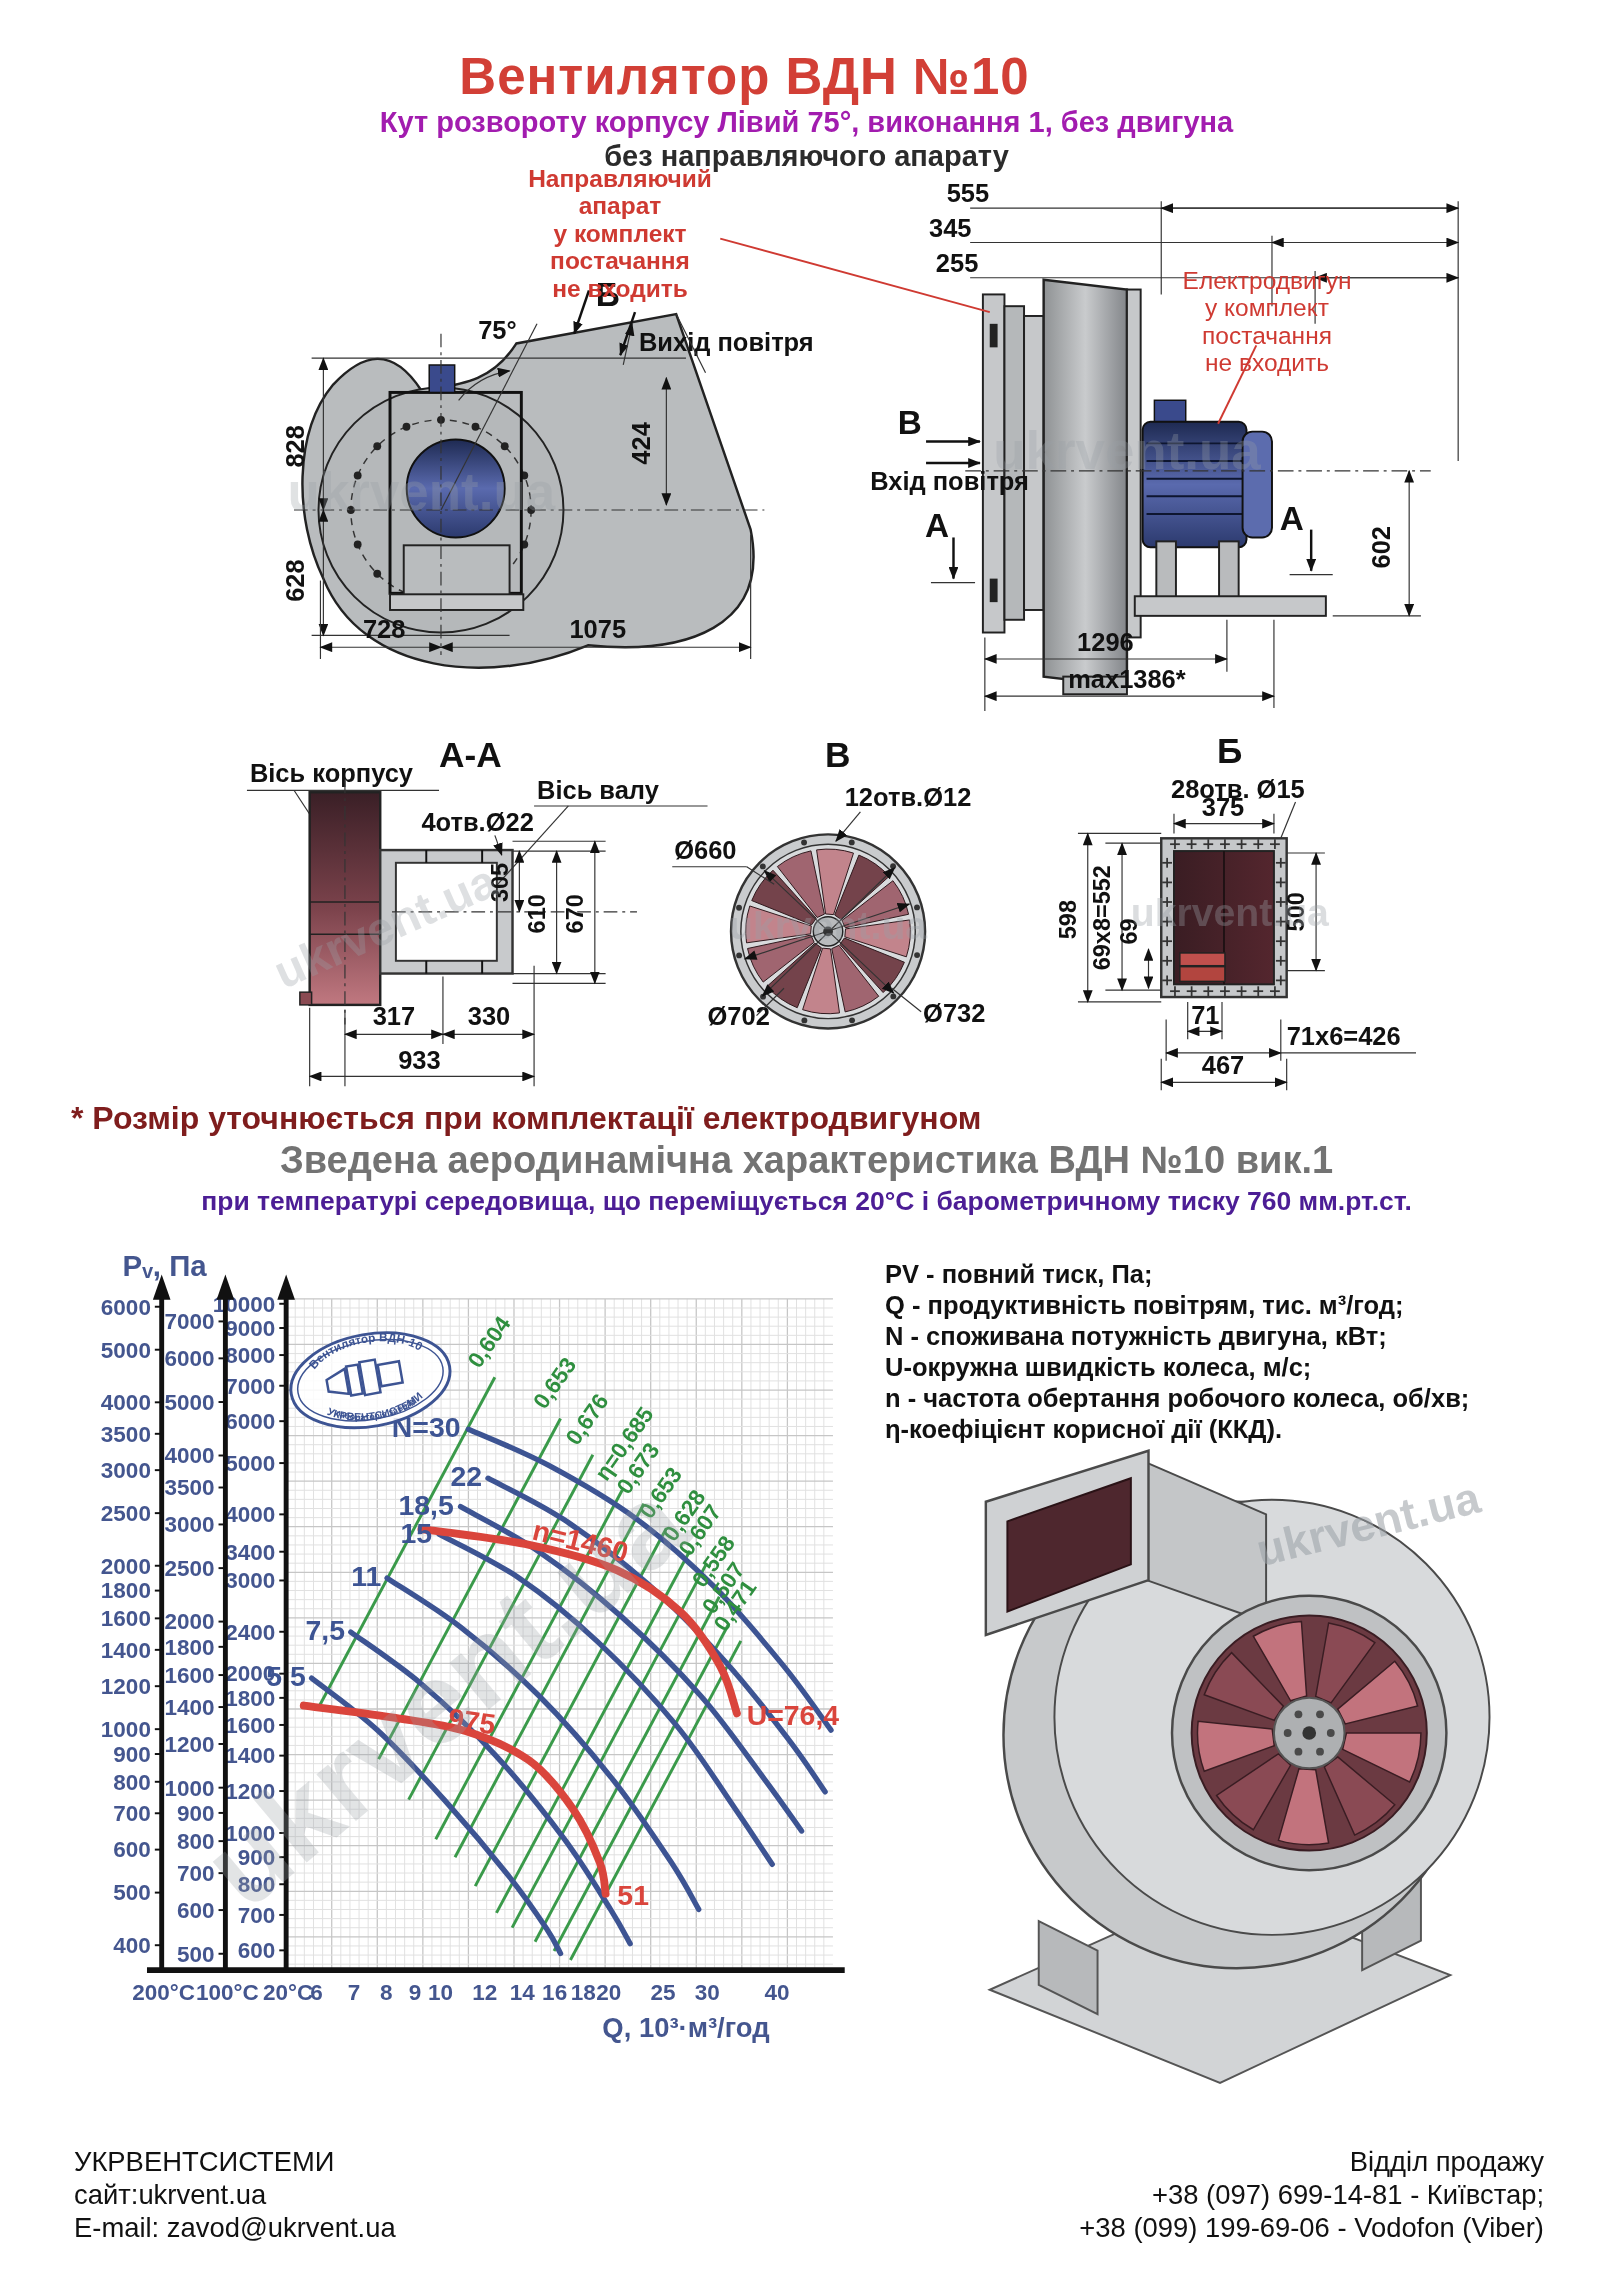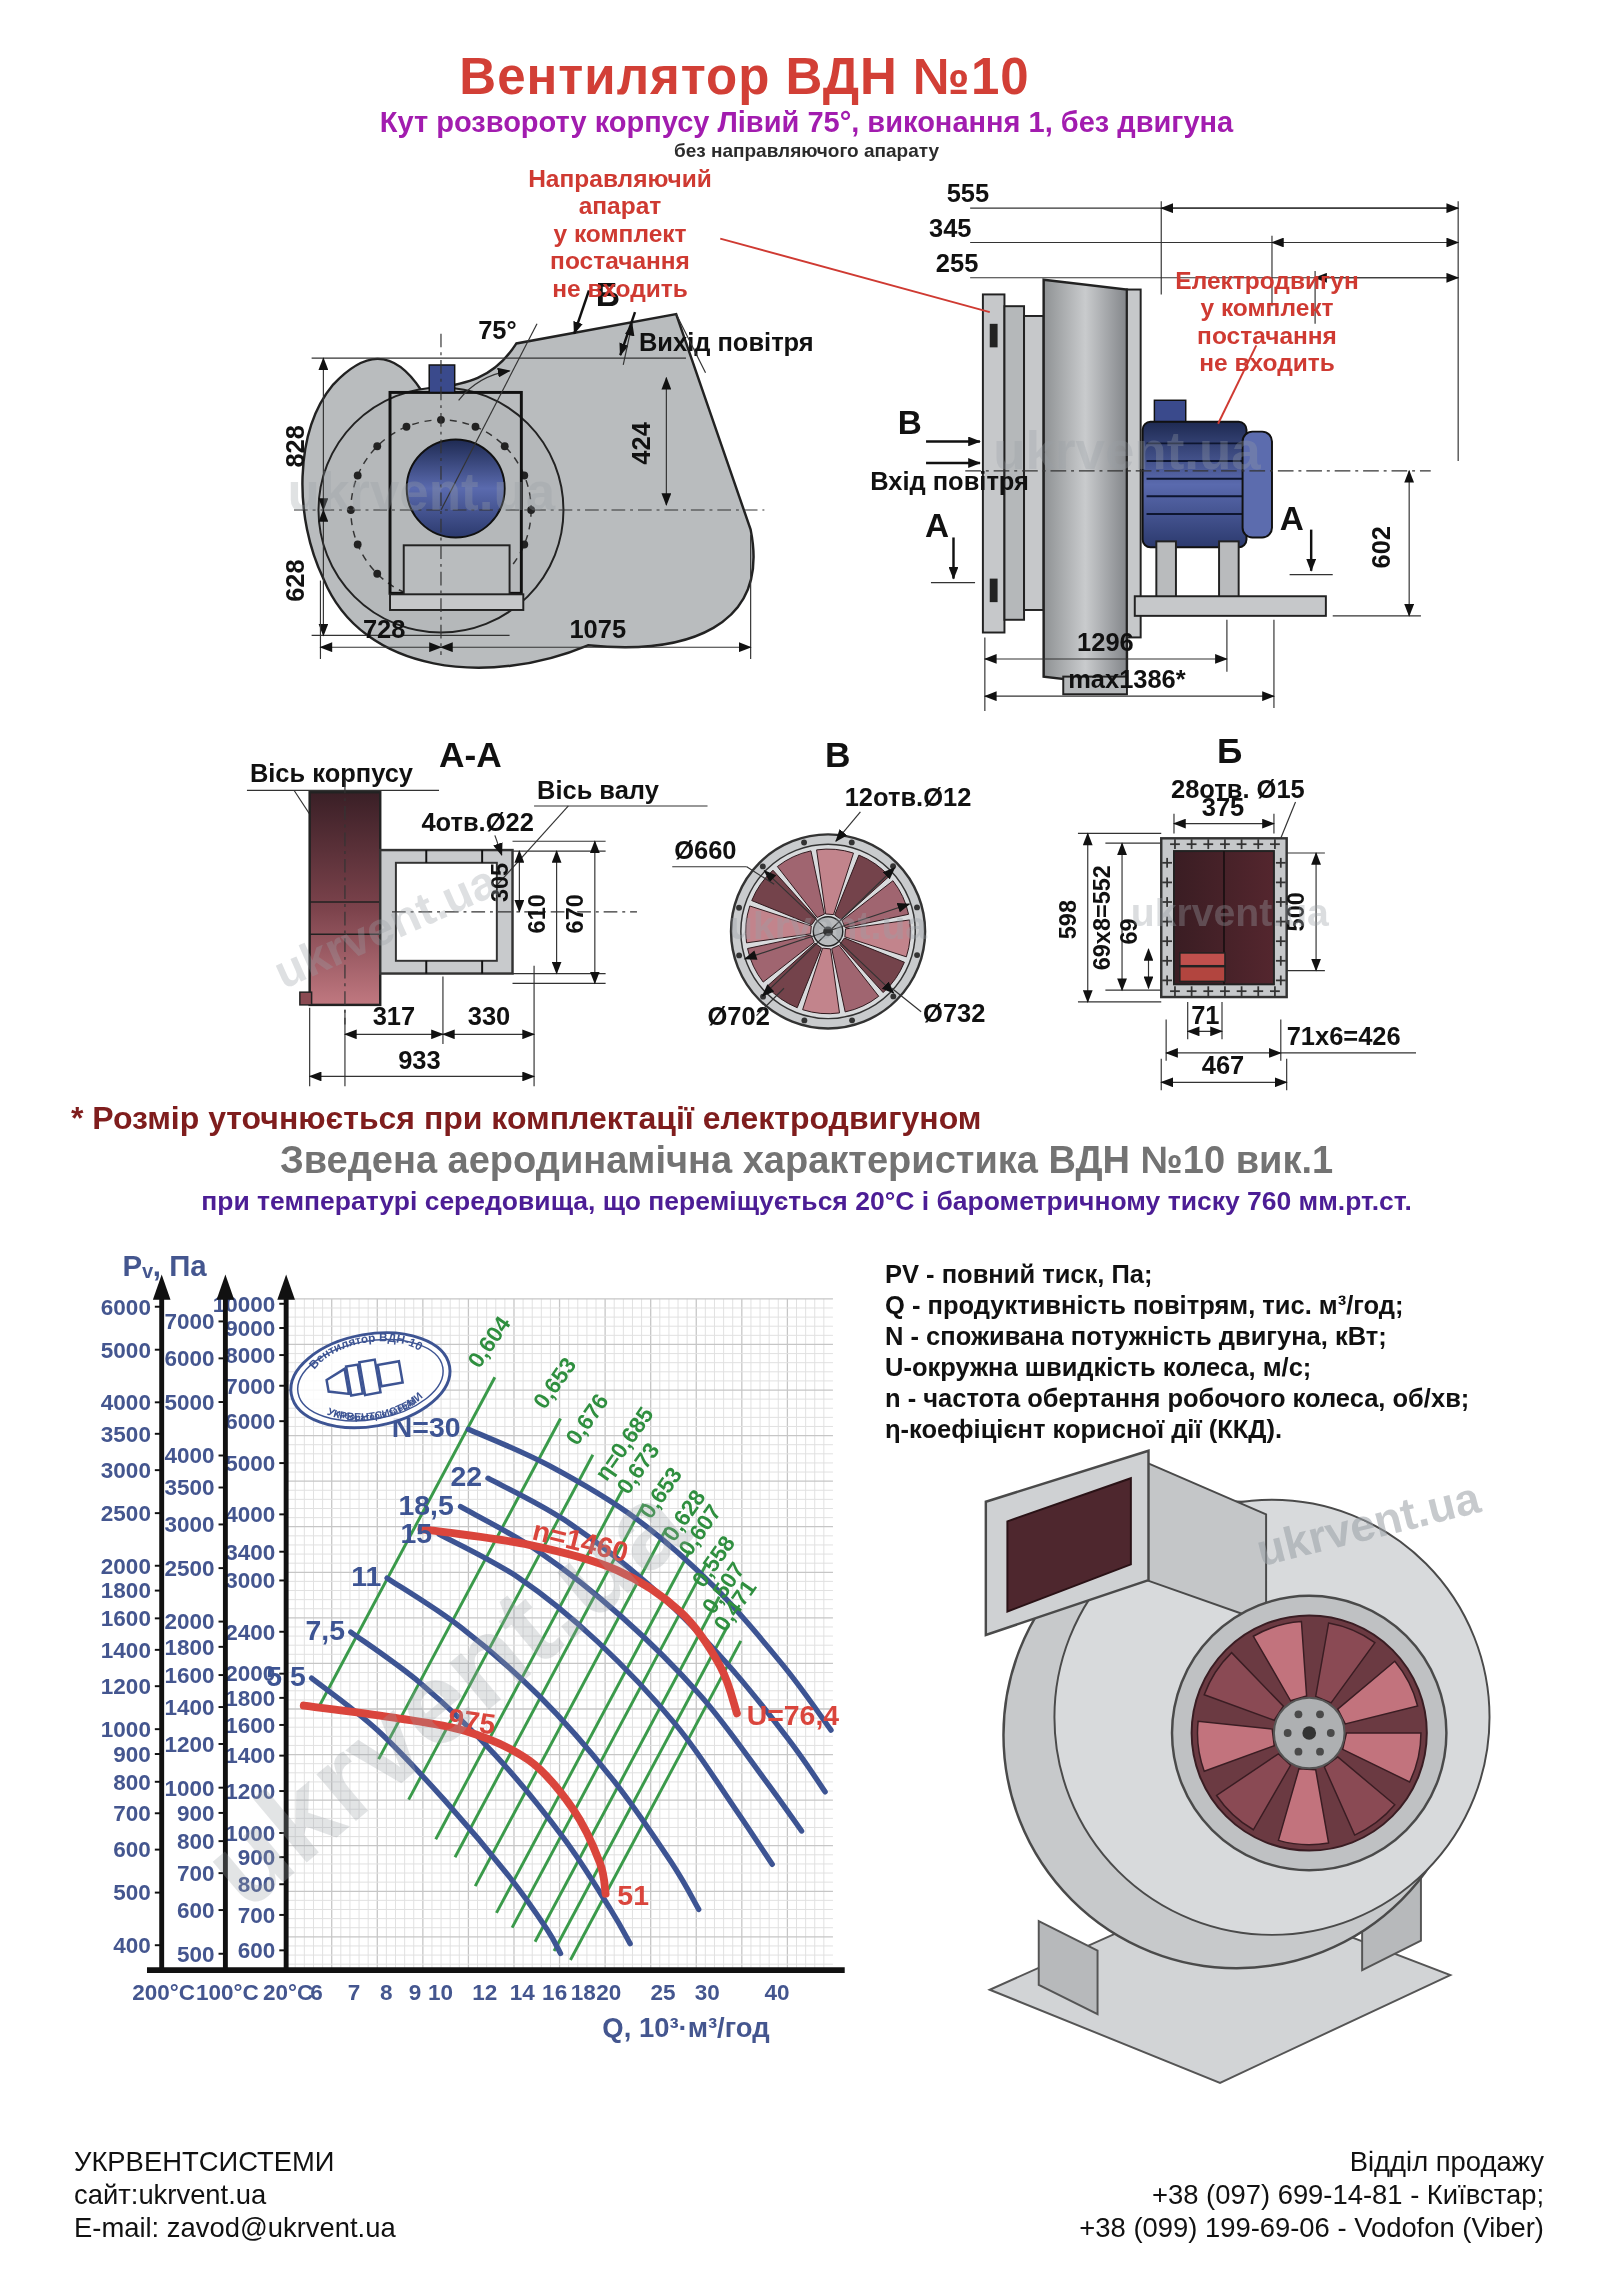--- a/index.html
+++ b/index.html
@@ -1,21 +1,21 @@
 <!DOCTYPE html>
 <html><head>
 <meta charset="utf-8">
 <style>
   html,body{margin:0;padding:0;background:#888;}
   .page{position:relative;width:1613px;height:2293px;background:#ffffff;overflow:hidden;
         font-family:"Liberation Sans",sans-serif;}
   .abs{position:absolute;}
   .title{left:0;top:47px;width:1489px;text-align:center;font-size:51px;font-weight:800;color:#d23f36;letter-spacing:1px;}
   .sub1{left:0;top:106px;width:1613px;text-align:center;font-size:29px;font-weight:700;color:#a21caf;}
-  .sub2{left:0;top:140px;width:1613px;text-align:center;font-size:19px;font-weight:700;color:#2b2b2b;}
+  .sub2{left:0;top:140px;width:1613px;text-align:center;font-size:29px;font-weight:700;color:#2b2b2b;}
   .footnote{left:71px;top:1100px;font-size:32px;font-weight:700;color:#7f1d1d;}
   .chart-head{left:0;top:1139px;width:1613px;text-align:center;font-size:38px;font-weight:800;color:#737373;}
   .chart-sub{left:0;top:1186px;width:1613px;text-align:center;font-size:26.5px;font-weight:700;color:#4c1d95;}
   .legend{left:885px;top:1259px;width:667px;font-size:25.5px;font-weight:700;color:#111;line-height:31px;}
   .footer-l{left:74px;top:2145px;font-size:27.4px;color:#111;line-height:33px;}
   .footer-r{right:69px;top:2145px;font-size:27.4px;color:#111;line-height:33px;text-align:right;margin-left:24px;}
   svg{position:absolute;left:0;top:0;}
   svg text{font-family:"Liberation Sans",sans-serif;}
   .dim{font-size:24px;font-weight:700;fill:#111;}
   .dimb{font-size:26px;font-weight:700;fill:#111;}
@@ -774,21 +774,21 @@
 
   <div class="abs title">Вентилятор  ВДН №10</div>
   <div class="abs sub1">Кут розвороту корпусу Лівий 75°, виконання 1, без двигуна</div>
   <div class="abs sub2">без направляючого апарату</div>
 
   <div class="abs" style="left:500px;top:165px;width:240px;text-align:center;font-size:24.5px;font-weight:700;color:#cf3a32;line-height:27.4px;">
     <div>Направляючий апарат</div>
     <div>у комплект постачання</div>
     <div>не входить</div>
   </div>
-  <div class="abs" style="left:1137px;top:267px;width:260px;text-align:center;font-size:24.5px;font-weight:700;color:#cf3a32;line-height:27.4px;">
+  <div class="abs" style="left:1137px;top:267px;width:260px;text-align:center;font-size:24.5px;font-weight:400;color:#cf3a32;line-height:27.4px;">
     <div>Електродвигун</div>
     <div>у комплект постачання</div>
     <div>не входить</div>
   </div>
 
   <div class="abs footnote">* Розмір уточнюється при комплектації електродвигуном</div>
   <div class="abs chart-head">Зведена аеродинамічна характеристика ВДН №10 вик.1</div>
   <div class="abs chart-sub">при температурі середовища, що переміщується 20°С і барометричному тиску 760 мм.рт.ст.</div>
 
   <div class="abs legend">

